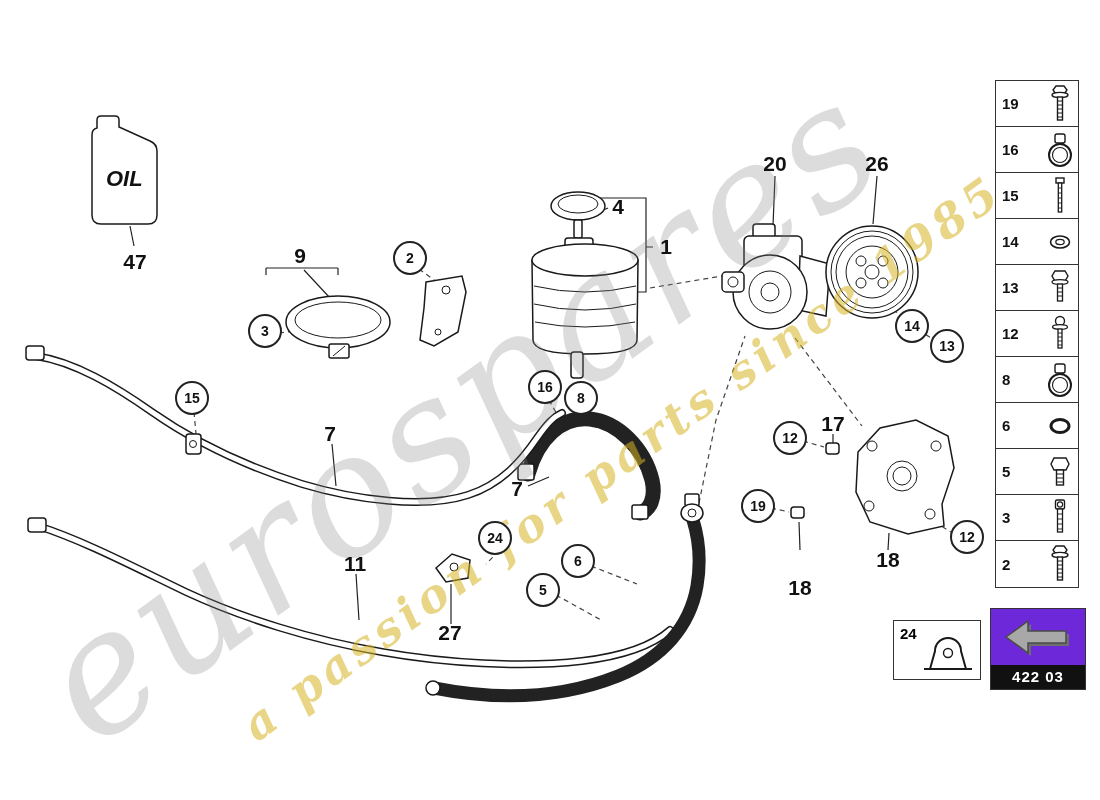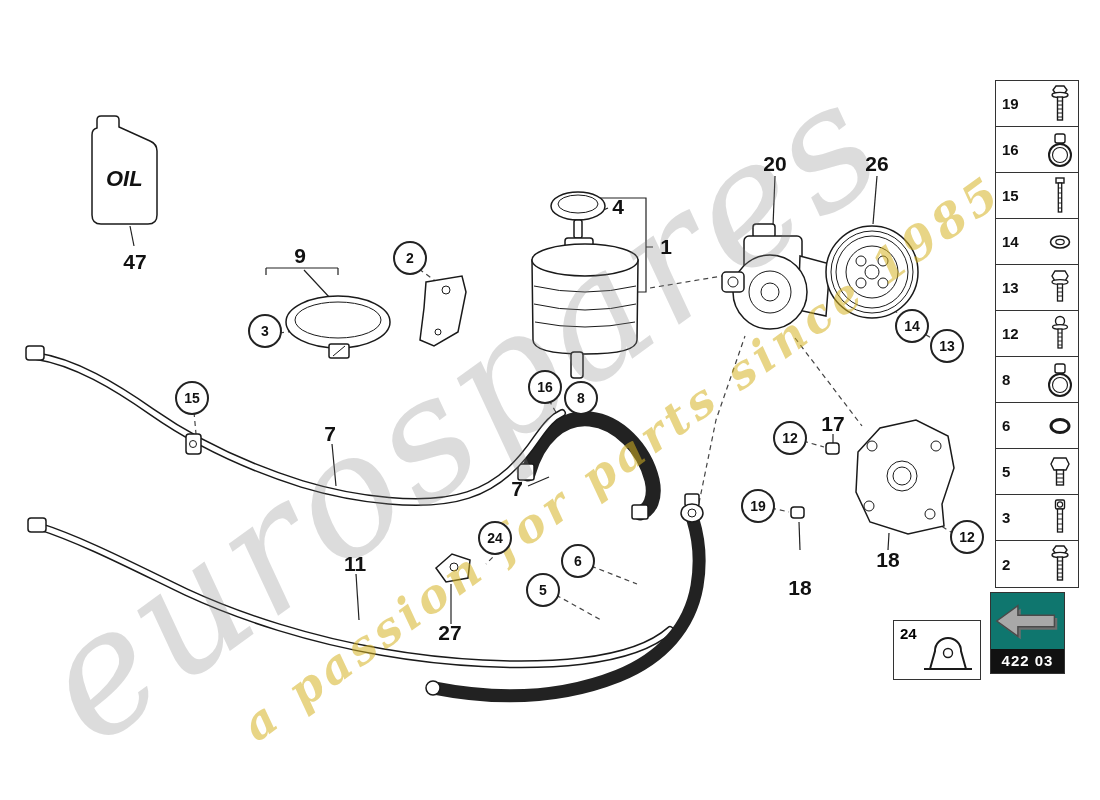--- a/index.html
+++ b/index.html
@@ -63,22 +63,22 @@
   
   .clamp-box {
     position: absolute; left: 893px; top: 620px; width: 88px; height: 60px;
     border: 1.5px solid #333; background: #fff; z-index: 25; box-sizing: border-box;
     cursor: pointer;
   }
   .clamp-num { position: absolute; left: 6px; top: 4px; font-weight: bold; font-size: 15px; }
   .clamp-box svg { position: absolute; right: 4px; bottom: 4px; }
 
   .code-box {
-    position: absolute; left: 990px; top: 592px; width: 75px; height: 82px;
-    border: 1.5px solid #333; background: #0f766e; z-index: 25; box-sizing: border-box;
+    position: absolute; left: 990px; top: 608px; width: 96px; height: 82px;
+    border: 1.5px solid #333; background: #6d28d9; z-index: 25; box-sizing: border-box;
     display: flex; flex-direction: column; cursor: pointer;
   }
   .code-arrow { flex: 1; display: flex; align-items: center; justify-content: center; }
   .code-bar {
     background: #111; color: #fff; font-weight: bold; font-size: 15px;
     text-align: center; padding: 3px 0 4px; letter-spacing: 1px;
   }
 </style>
 </head>
 <body>

